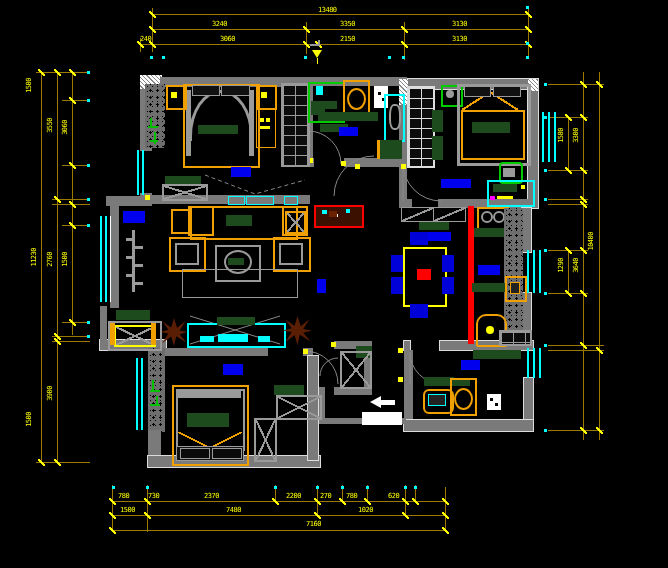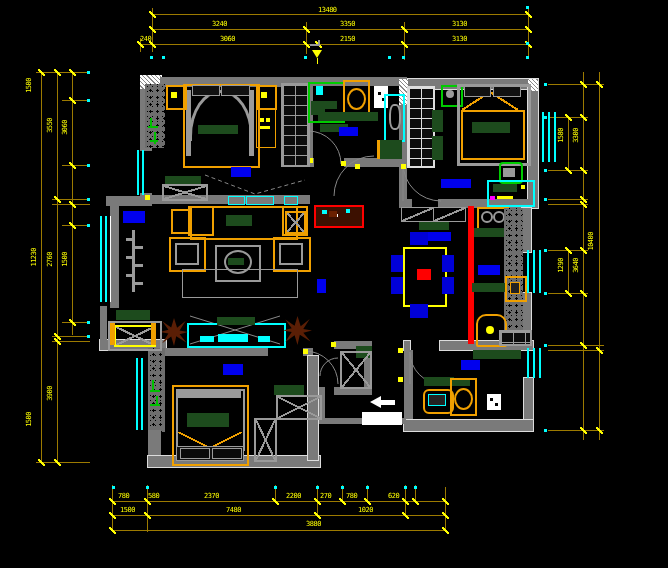--- a/index.html
+++ b/index.html
@@ -201,30 +201,30 @@
   <div class="a tk" style="left:442px;top:527px"></div>
   <div class="a cd" style="left:112px;top:486px"></div>
   <div class="a cd" style="left:146px;top:486px"></div>
   <div class="a cd" style="left:274px;top:486px"></div>
   <div class="a cd" style="left:316px;top:486px"></div>
   <div class="a cd" style="left:341px;top:486px"></div>
   <div class="a cd" style="left:366px;top:486px"></div>
   <div class="a cd" style="left:404px;top:486px"></div>
   <div class="a cd" style="left:414px;top:486px"></div>
   <span class="a dt" style="left:118px;top:493px">780</span>
-  <span class="a dt" style="left:148px;top:493px">580</span>
+  <span class="a dt" style="left:148px;top:493px">730</span>
   <span class="a dt" style="left:204px;top:493px">2370</span>
   <span class="a dt" style="left:286px;top:493px">2200</span>
   <span class="a dt" style="left:320px;top:493px">270</span>
   <span class="a dt" style="left:346px;top:493px">780</span>
   <span class="a dt" style="left:388px;top:493px">620</span>
   <span class="a dt" style="left:120px;top:507px">1500</span>
   <span class="a dt" style="left:226px;top:507px">7480</span>
   <span class="a dt" style="left:358px;top:507px">1020</span>
-  <span class="a dt" style="left:306px;top:521px">3880</span>
+  <span class="a dt" style="left:306px;top:521px">7160</span>
 
   <div class="a hatch" style="left:140px;top:75px;width:22px;height:14px"></div>
   <div class="a w" style="left:160px;top:77px;width:148px;height:10px"></div>
   <div class="a w" style="left:306px;top:77px;width:100px;height:9px"></div>
   <div class="a we" style="left:404px;top:79px;width:134px;height:10px"></div>
   <div class="a we" style="left:528px;top:88px;width:10px;height:120px"></div>
   <div class="a w" style="left:140px;top:89px;width:12px;height:62px"></div>
   <div class="a w" style="left:140px;top:193px;width:12px;height:11px"></div>
   <div class="a w" style="left:106px;top:196px;width:46px;height:10px"></div>
   <div class="a w" style="left:110px;top:196px;width:9px;height:112px"></div>

